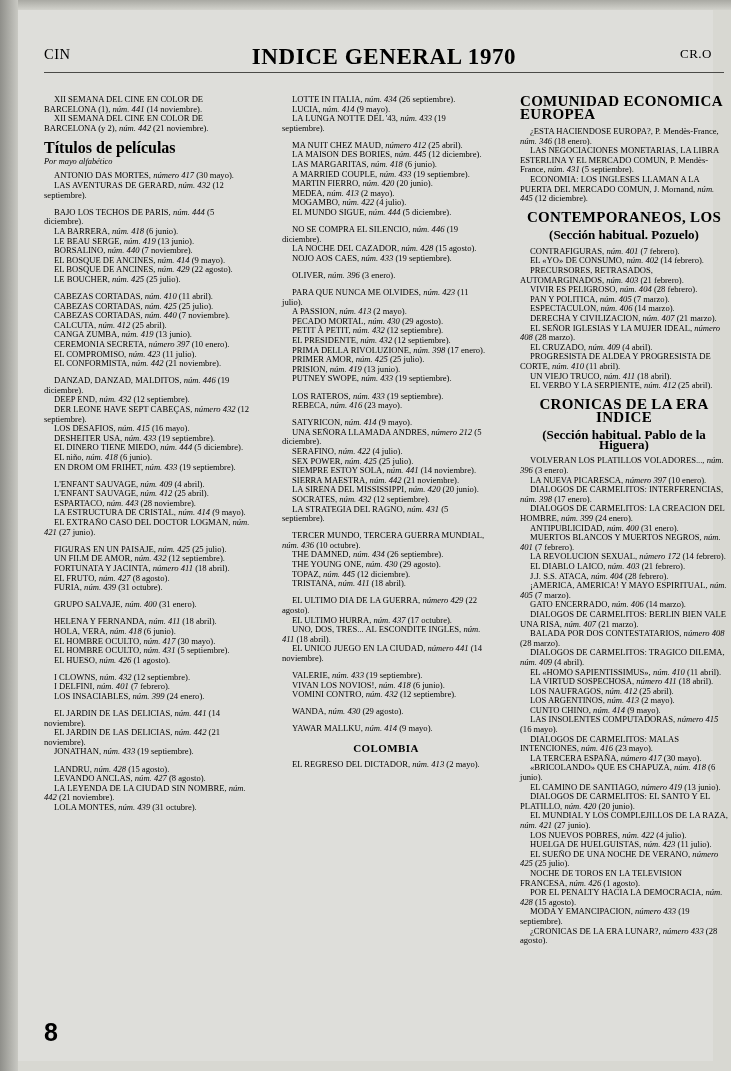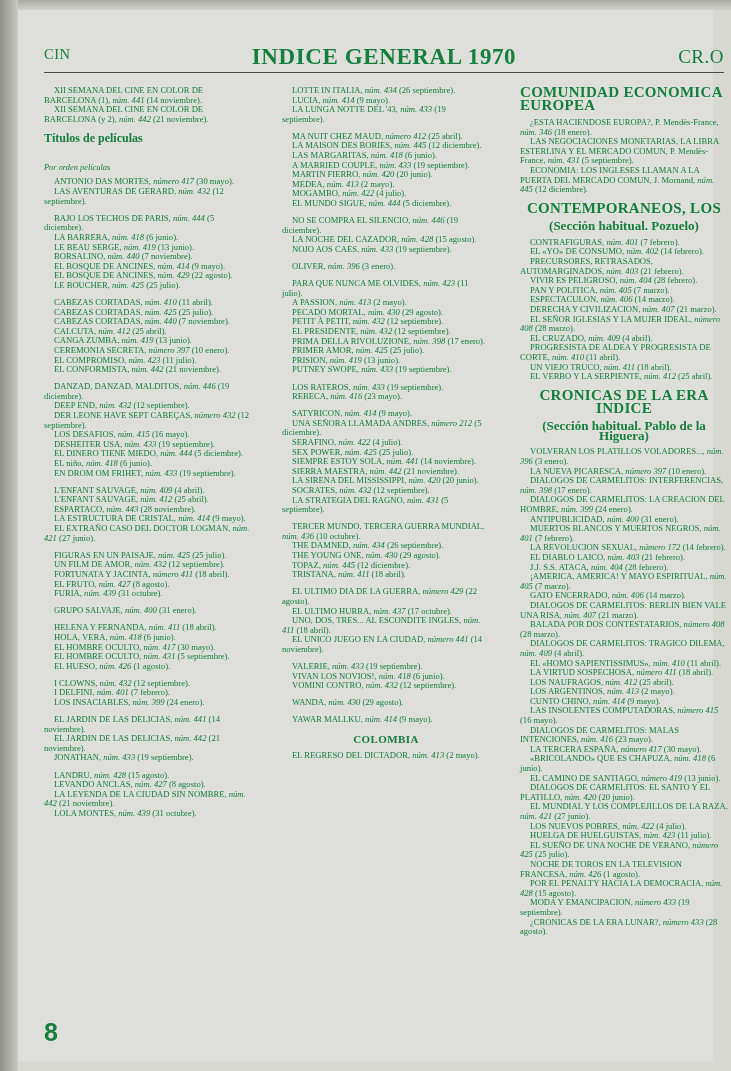--- a/index.html
+++ b/index.html
@@ -7,21 +7,21 @@
     padding: 0;
     background: #b9b9b4;
   }
   .page {
     position: relative;
     width: 731px;
     height: 1071px;
     background: #d8d8d2;
     overflow: hidden;
     font-family: "Liberation Serif", serif;
-    color: #15803d;
+    color: #000000;
   }
   .paper {
     position: absolute;
     left: 18px;
     top: 10px;
     width: 695px;
     height: 1051px;
     background: #dededa;
   }
   
@@ -45,60 +45,60 @@
     left: 0;
     right: 0;
     top: -2px;
     text-align: center;
     font-size: 23px;
     font-weight: bold;
     letter-spacing: 0.6px;
   }
   .hdr-right {
     position: absolute;
-    right: 0;
+    right: 12px;
     top: 0;
-    font-size: 19px;
+    font-size: 13px;
     letter-spacing: 0.5px;
   }
   .rule {
     position: absolute;
     left: 26px;
     top: 62px;
     width: 680px;
     height: 1px;
     background: #4a4a47;
   }
   
   .cols {
     position: absolute;
     left: 26px;
     top: 72px;
     width: 684px;
     height: 930px;
   }
   .col {
     position: absolute;
-    top: 4px;
+    top: 13px;
     width: 208px;
     height: 930px;
     font-size: 8.6px;
     line-height: 9.6px;
   }
   .col.c1 { left: 0; }
   .col.c2 { left: 238px; }
   .col.c3 { left: 476px; }
 
   .blk { margin-bottom: 7.5px; }
   .ln { white-space: normal; text-indent: 10px; }
   .sec-title {
-    font-size: 12px;
+    font-size: 16px;
     font-weight: bold;
     line-height: 13px;
-    margin-bottom: 18px;
+    margin-bottom: 3px;
     text-indent: 0;
   }
   .sec-note {
     font-size: 8.4px;
     font-style: italic;
     margin-bottom: 5px;
     text-indent: 0;
   }
   .caps-head {
     font-size: 15px;
@@ -160,21 +160,21 @@
     <div class="rule"></div>
 
     <div class="cols">
       <div class="col c1">
           <div class="blk">
             <div class="ln">XII SEMANA DEL CINE EN COLOR DE BARCELONA (1), <i>núm. 441</i> (14 noviembre).</div>
             <div class="ln">XII SEMANA DEL CINE EN COLOR DE BARCELONA (y 2), <i>núm. 442</i> (21 noviembre).</div>
           </div>
           <div class="blk">
             <div class="sec-title">Títulos de películas</div>
-            <div class="sec-note">Por orden películas</div>
+            <div class="sec-note">Por mayo alfabético</div>
             <div class="ln">ANTONIO DAS MORTES, <i>número 417</i> (30 mayo).</div>
             <div class="ln">LAS AVENTURAS DE GERARD, <i>núm. 432</i> (12 septiembre).</div>
           </div>
           <div class="blk">
             <div class="ln">BAJO LOS TECHOS DE PARIS, <i>núm. 444</i> (5 diciembre).</div>
             <div class="ln">LA BARRERA, <i>núm. 418</i> (6 junio).</div>
             <div class="ln">LE BEAU SERGE, <i>núm. 419</i> (13 junio).</div>
             <div class="ln">BORSALINO, <i>núm. 440</i> (7 noviembre).</div>
             <div class="ln">EL BOSQUE DE ANCINES, <i>núm. 414</i> (9 mayo).</div>
             <div class="ln">EL BOSQUE DE ANCINES, <i>núm. 429</i> (22 agosto).</div>

